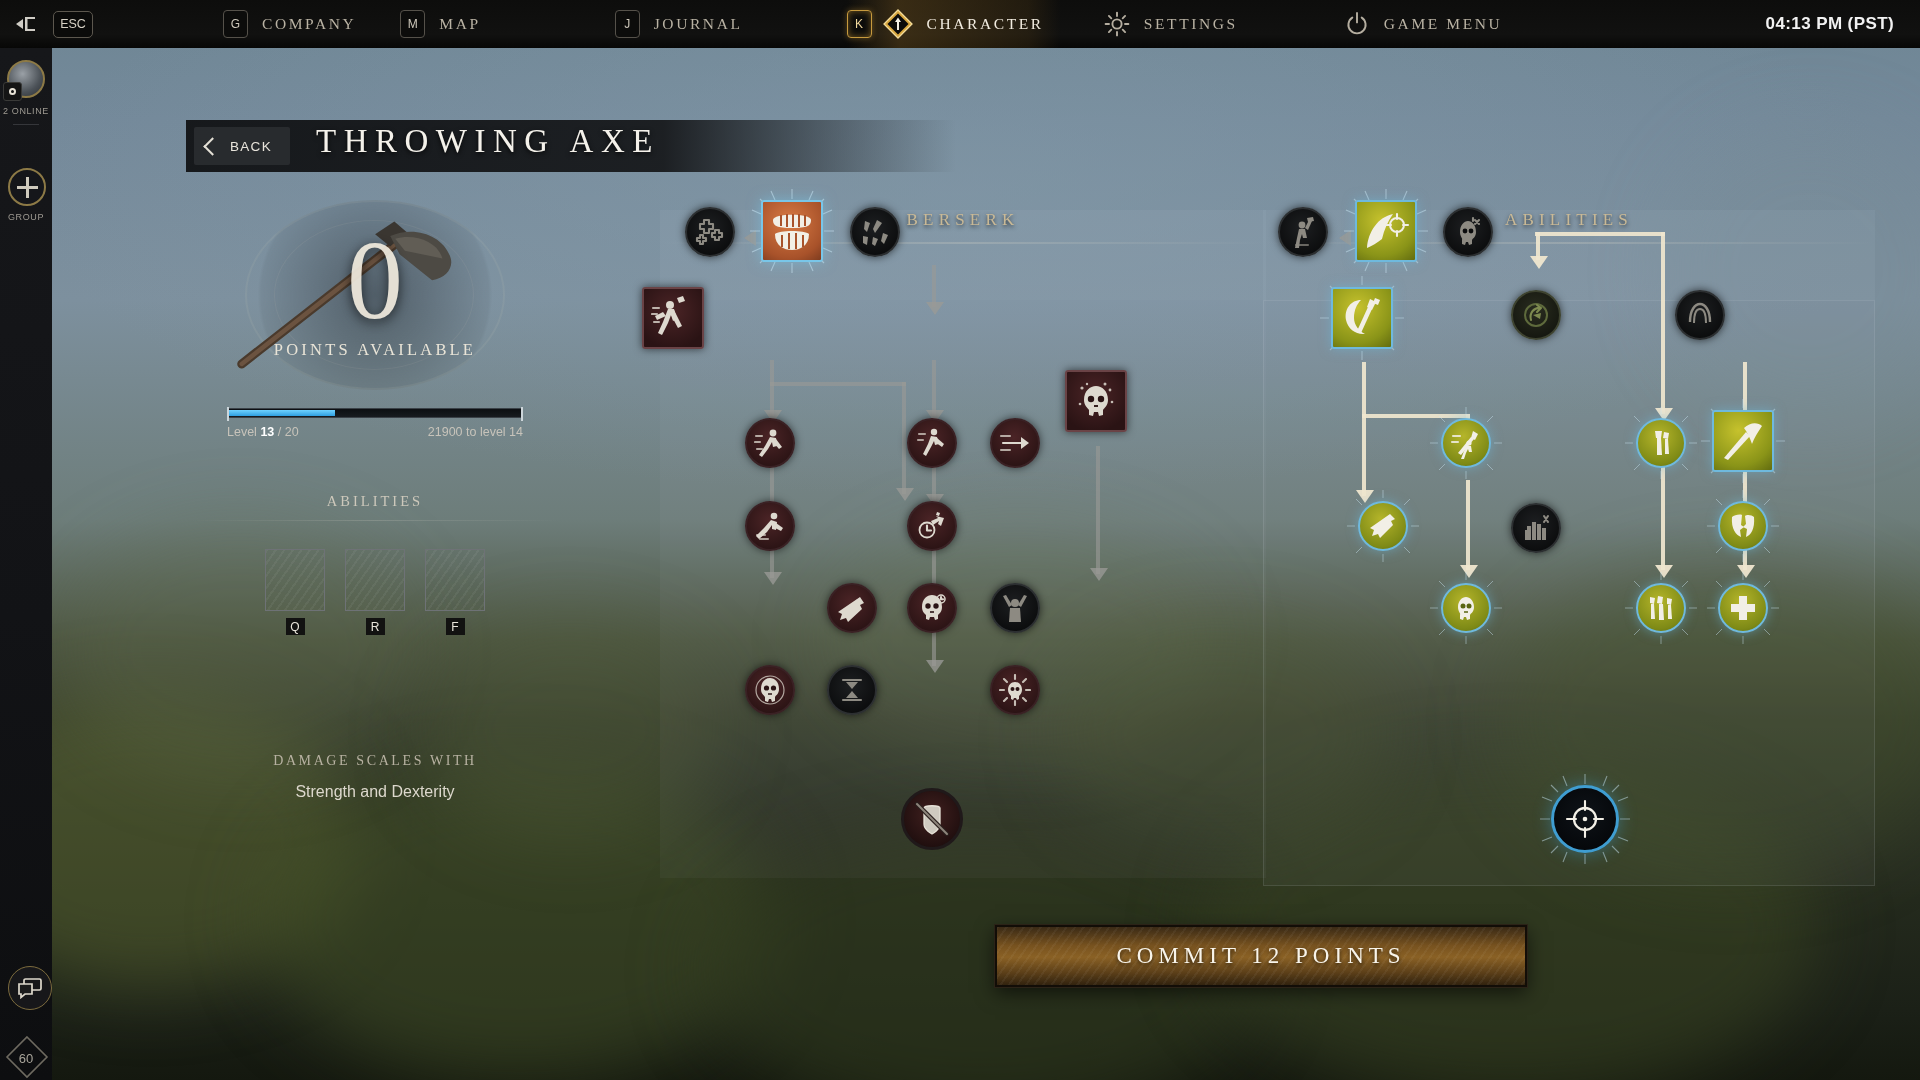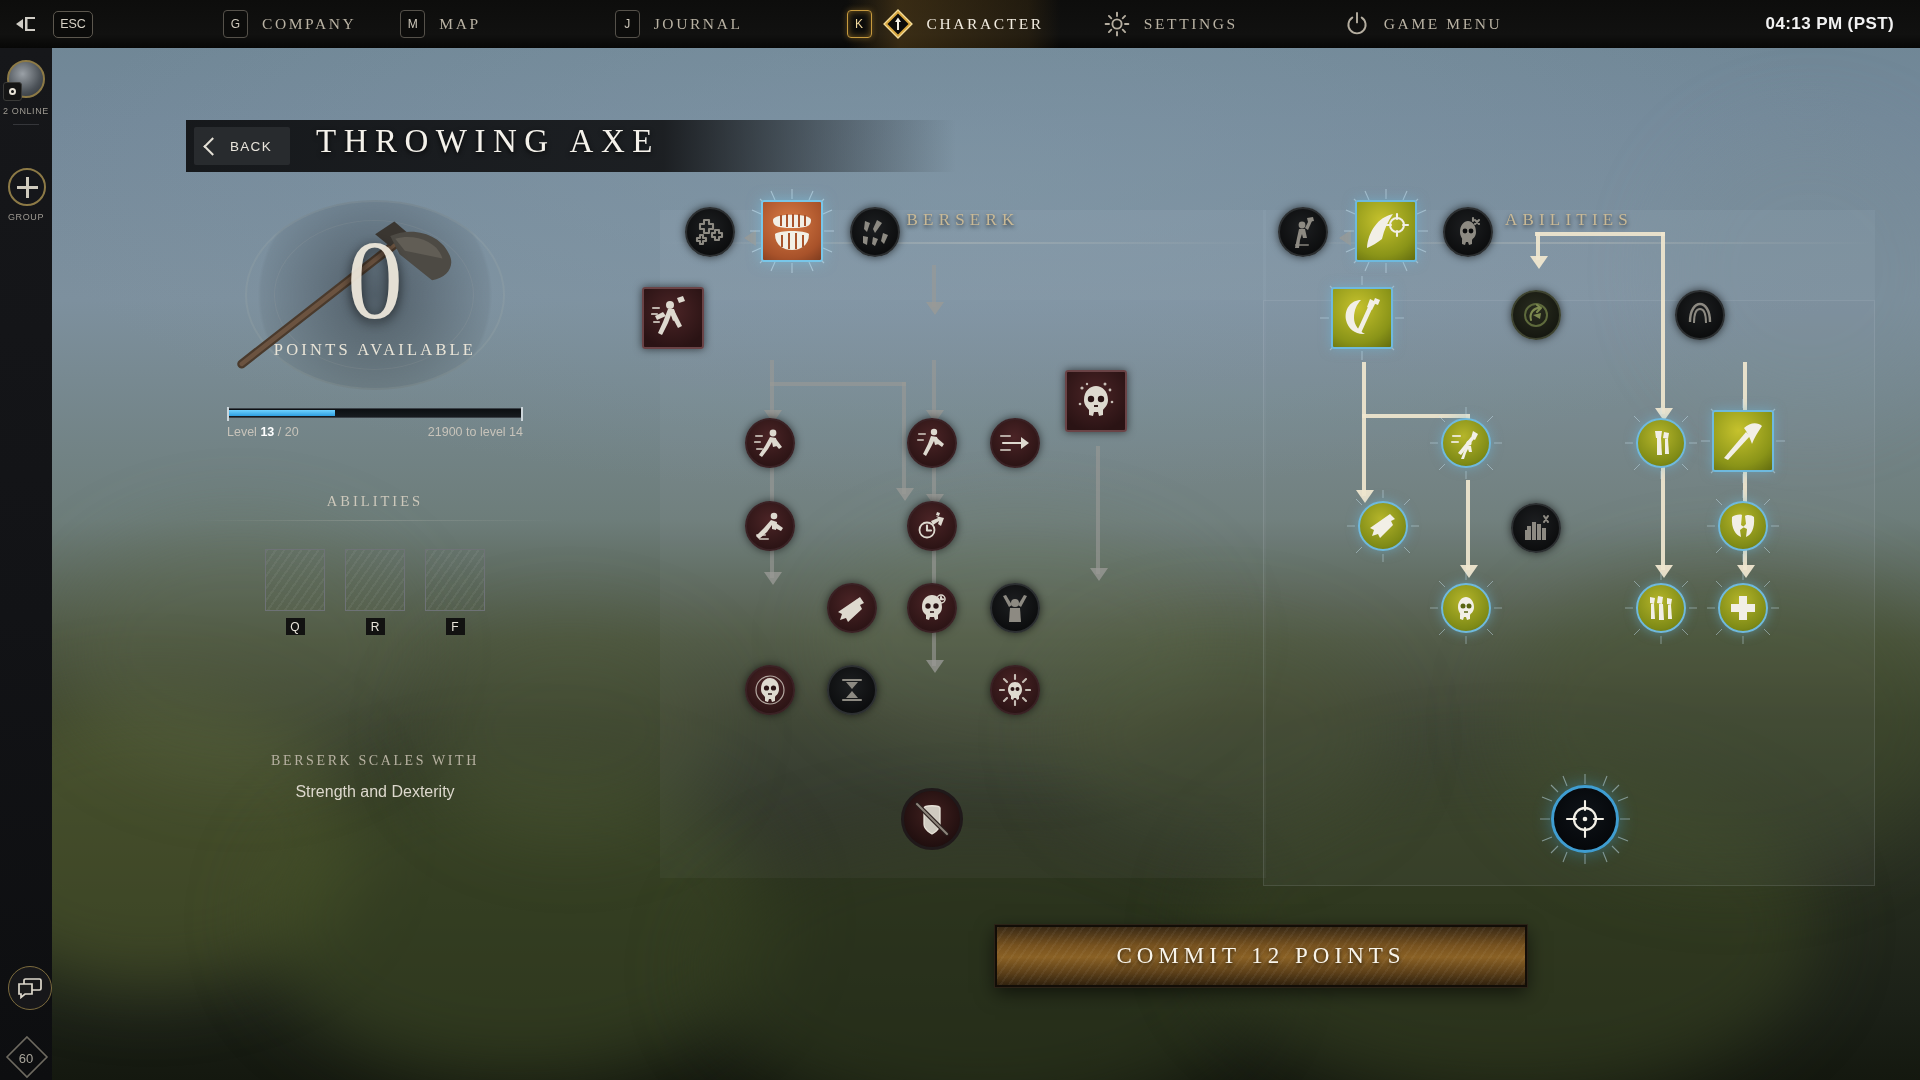--- a/index.html
+++ b/index.html
@@ -400,21 +400,21 @@
       <div class="abilbox hatch"></div>
       <div class="abilkey">R</div>
     </div>
     <div class="abilslot">
       <div class="abilbox hatch"></div>
       <div class="abilkey">F</div>
     </div>
   </div>
 
   <div id="dmgblock">
-    <div id="dmgh">BERSERK SCALES WITH</div>
+    <div id="dmgh">DAMAGE SCALES WITH</div>
     <div id="dmgv">Strength and Dexterity</div>
   </div>
 </div>
 
 <div class="treecol" id="tree-berserk" style="left:660px; top:250px; width:606px; height:640px;">
   <div class="tree-title">BERSERK</div>
   <div class="tree-rule"></div>
 
   <div class="link v c-grey" style="left:110px; top:110px;  height:56px;"></div>
   <div class="arrow down-grey" style="left:104px; top:160px;"></div>

